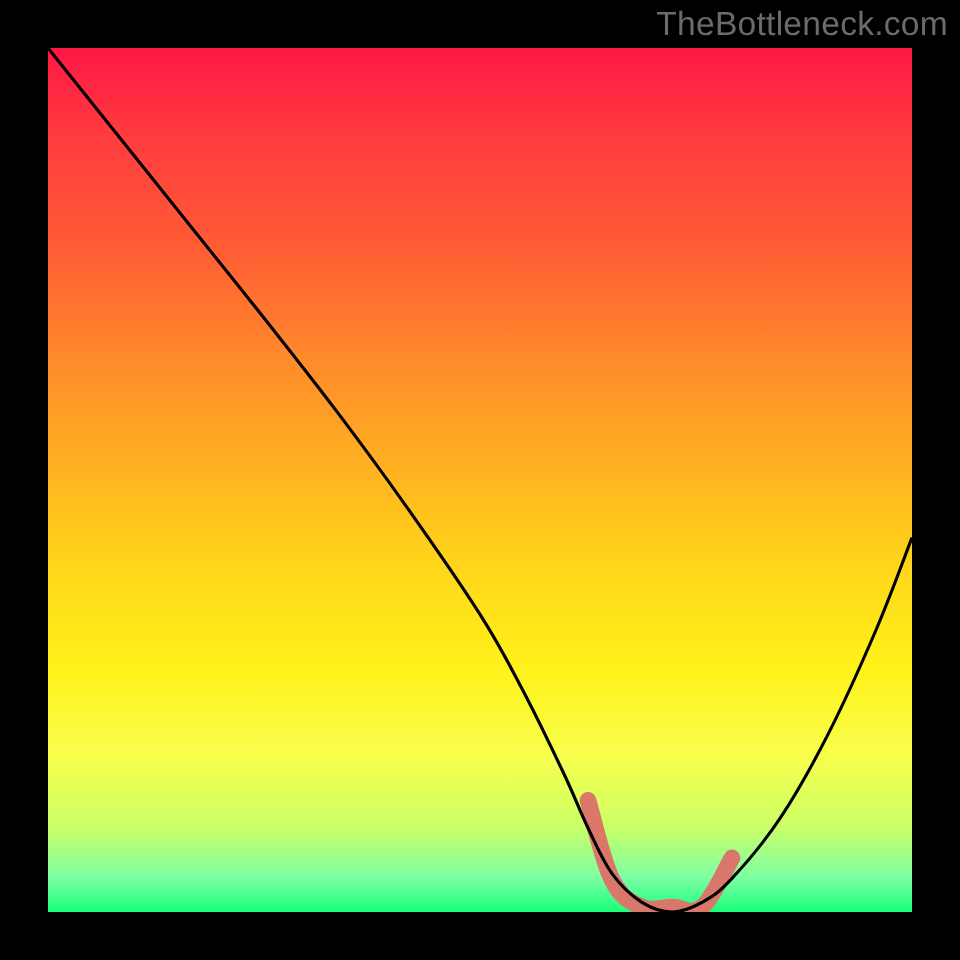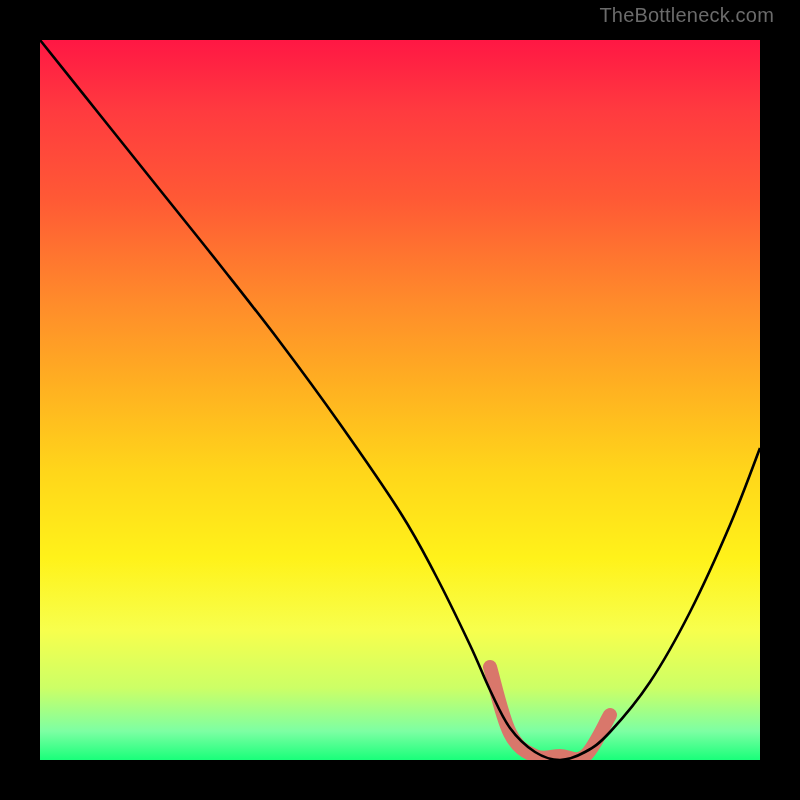--- a/index.html
+++ b/index.html
@@ -30,23 +30,23 @@
       #f7ff4d 82%,
       #ccff66 90%,
       #7dffa3 96%,
       #19ff7a 100%
     );
     overflow: hidden;
   }
   .watermark {
     position: absolute;
     top: 4px;
-    right: 26px;
+    right: 10px;
     color: #6b6b6b;
-    font-size: 20px;
+    font-size: 28px;
     font-weight: 500;
     letter-spacing: 0.2px;
     font-family: Arial, Helvetica, sans-serif;
   }
   svg.curve {
     position: absolute;
     left: 0;
     top: 0;
   }
   .highlight path {

